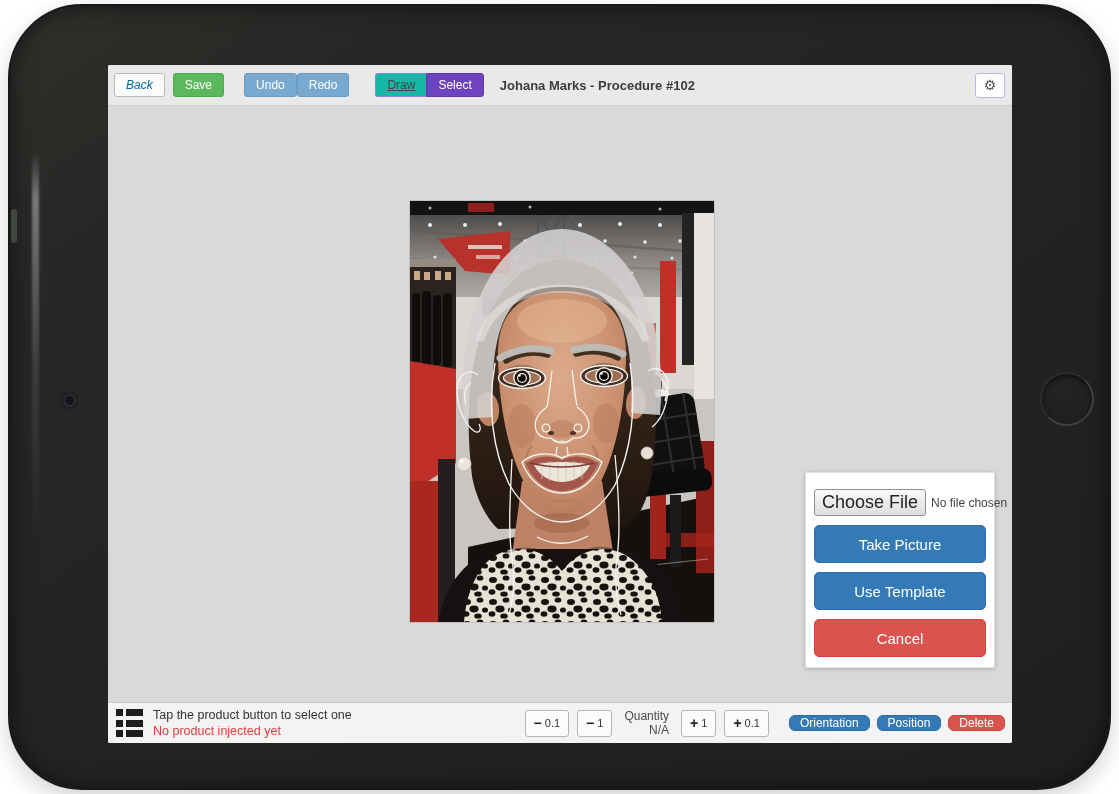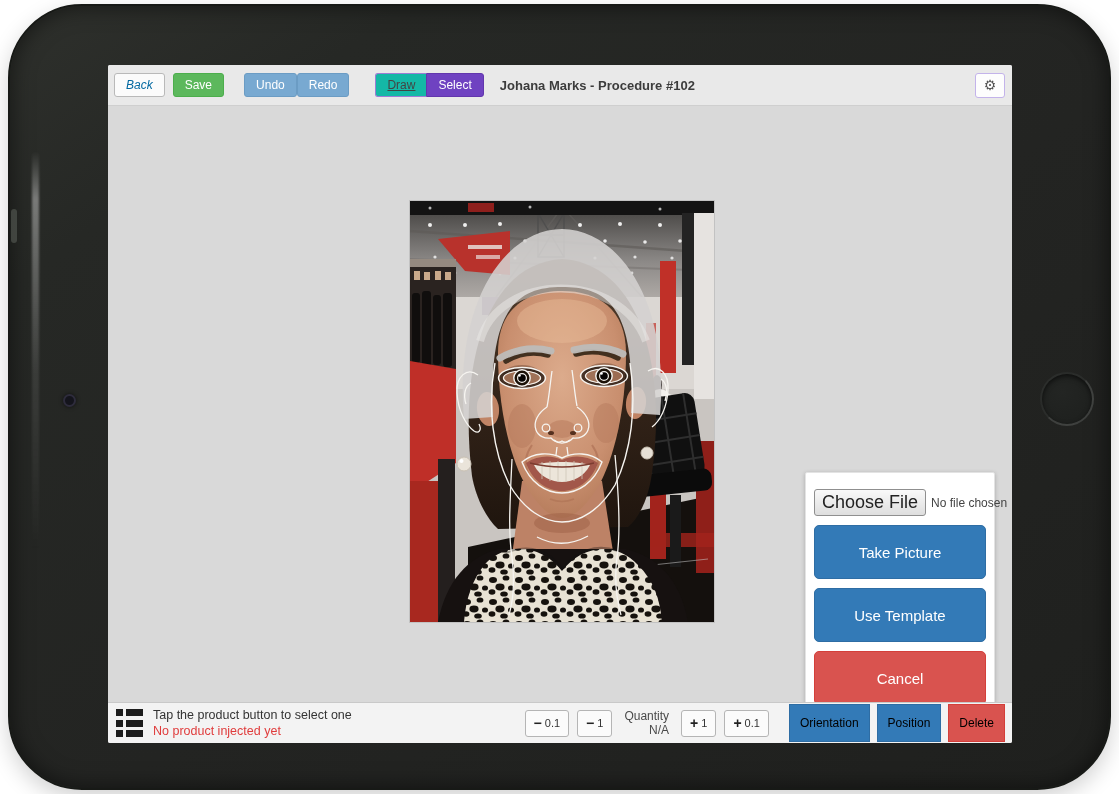--- a/index.html
+++ b/index.html
@@ -93,21 +93,21 @@
     padding:3px 0 8px; border-bottom:1px solid #e8e8e8;
   }
   .file-row { display:flex; align-items:center; margin:9px 0 2px; }
   .choose-file {
     background:linear-gradient(#f9f9f9,#dedede); border:1px solid #8f8f8f;
     border-radius:3px; font-size:18px; color:#222; padding:2px 7px;
     cursor:pointer; white-space:nowrap; font-family:"Liberation Sans", sans-serif;
   }
   .file-status { font-size:12px; color:#444; margin-left:5px; white-space:nowrap; }
   .panel-btn {
-    display:block; width:100%; height:54px; margin-top:9px;
+    display:block; width:100%; height:38px; margin-top:9px;
     border-radius:5px; font-size:15px; color:#fff; cursor:pointer;
     font-family:"Liberation Sans", sans-serif;
   }
   .panel-blue { background:var(--action-blue,#337ab7); border:1px solid #2e6da4; }
   .panel-red  { background:var(--danger-red,#d9534f); border:1px solid #d43f3a; }
 
   
   .bottombar {
     position:absolute; left:0; right:0; bottom:0; height:41px;
     background:#f3f3f3; border-top:1px solid #c9c9c9;
@@ -126,21 +126,21 @@
   .qty-btn {
     background:#fbfbfb; border:1px solid #b5b5b5; border-radius:3px;
     height:27px; padding:0 8px; font-size:11px; color:#333; cursor:pointer;
     display:flex; align-items:center; gap:3px; font-family:"Liberation Sans", sans-serif;
   }
   .qty-btn .sign { font-weight:bold; font-size:14px; line-height:1; color:#222; }
   .qty-center { text-align:right; font-size:12px; color:#4a4a4a; line-height:1.2; padding:0 4px; }
 
   .action-group { display:flex; align-items:center; gap:7px; margin-left:20px; }
   .action-btn {
-    height:38px; padding:0 10px; border-radius:0; font-size:12px; color:#000000;
+    height:16px; padding:0 10px; border-radius:6px; font-size:12px; color:#ffffff;
     cursor:pointer; font-family:"Liberation Sans", sans-serif;
   }
   .action-blue { background:var(--action-blue,#337ab7); border:1px solid #2e6da4; }
   .action-red  { background:var(--danger-red,#d9534f); border:1px solid #d43f3a; }
 </style>
 </head>
 <body>
 
 <div class="tablet">
   <div class="bezel-highlight"></div>

